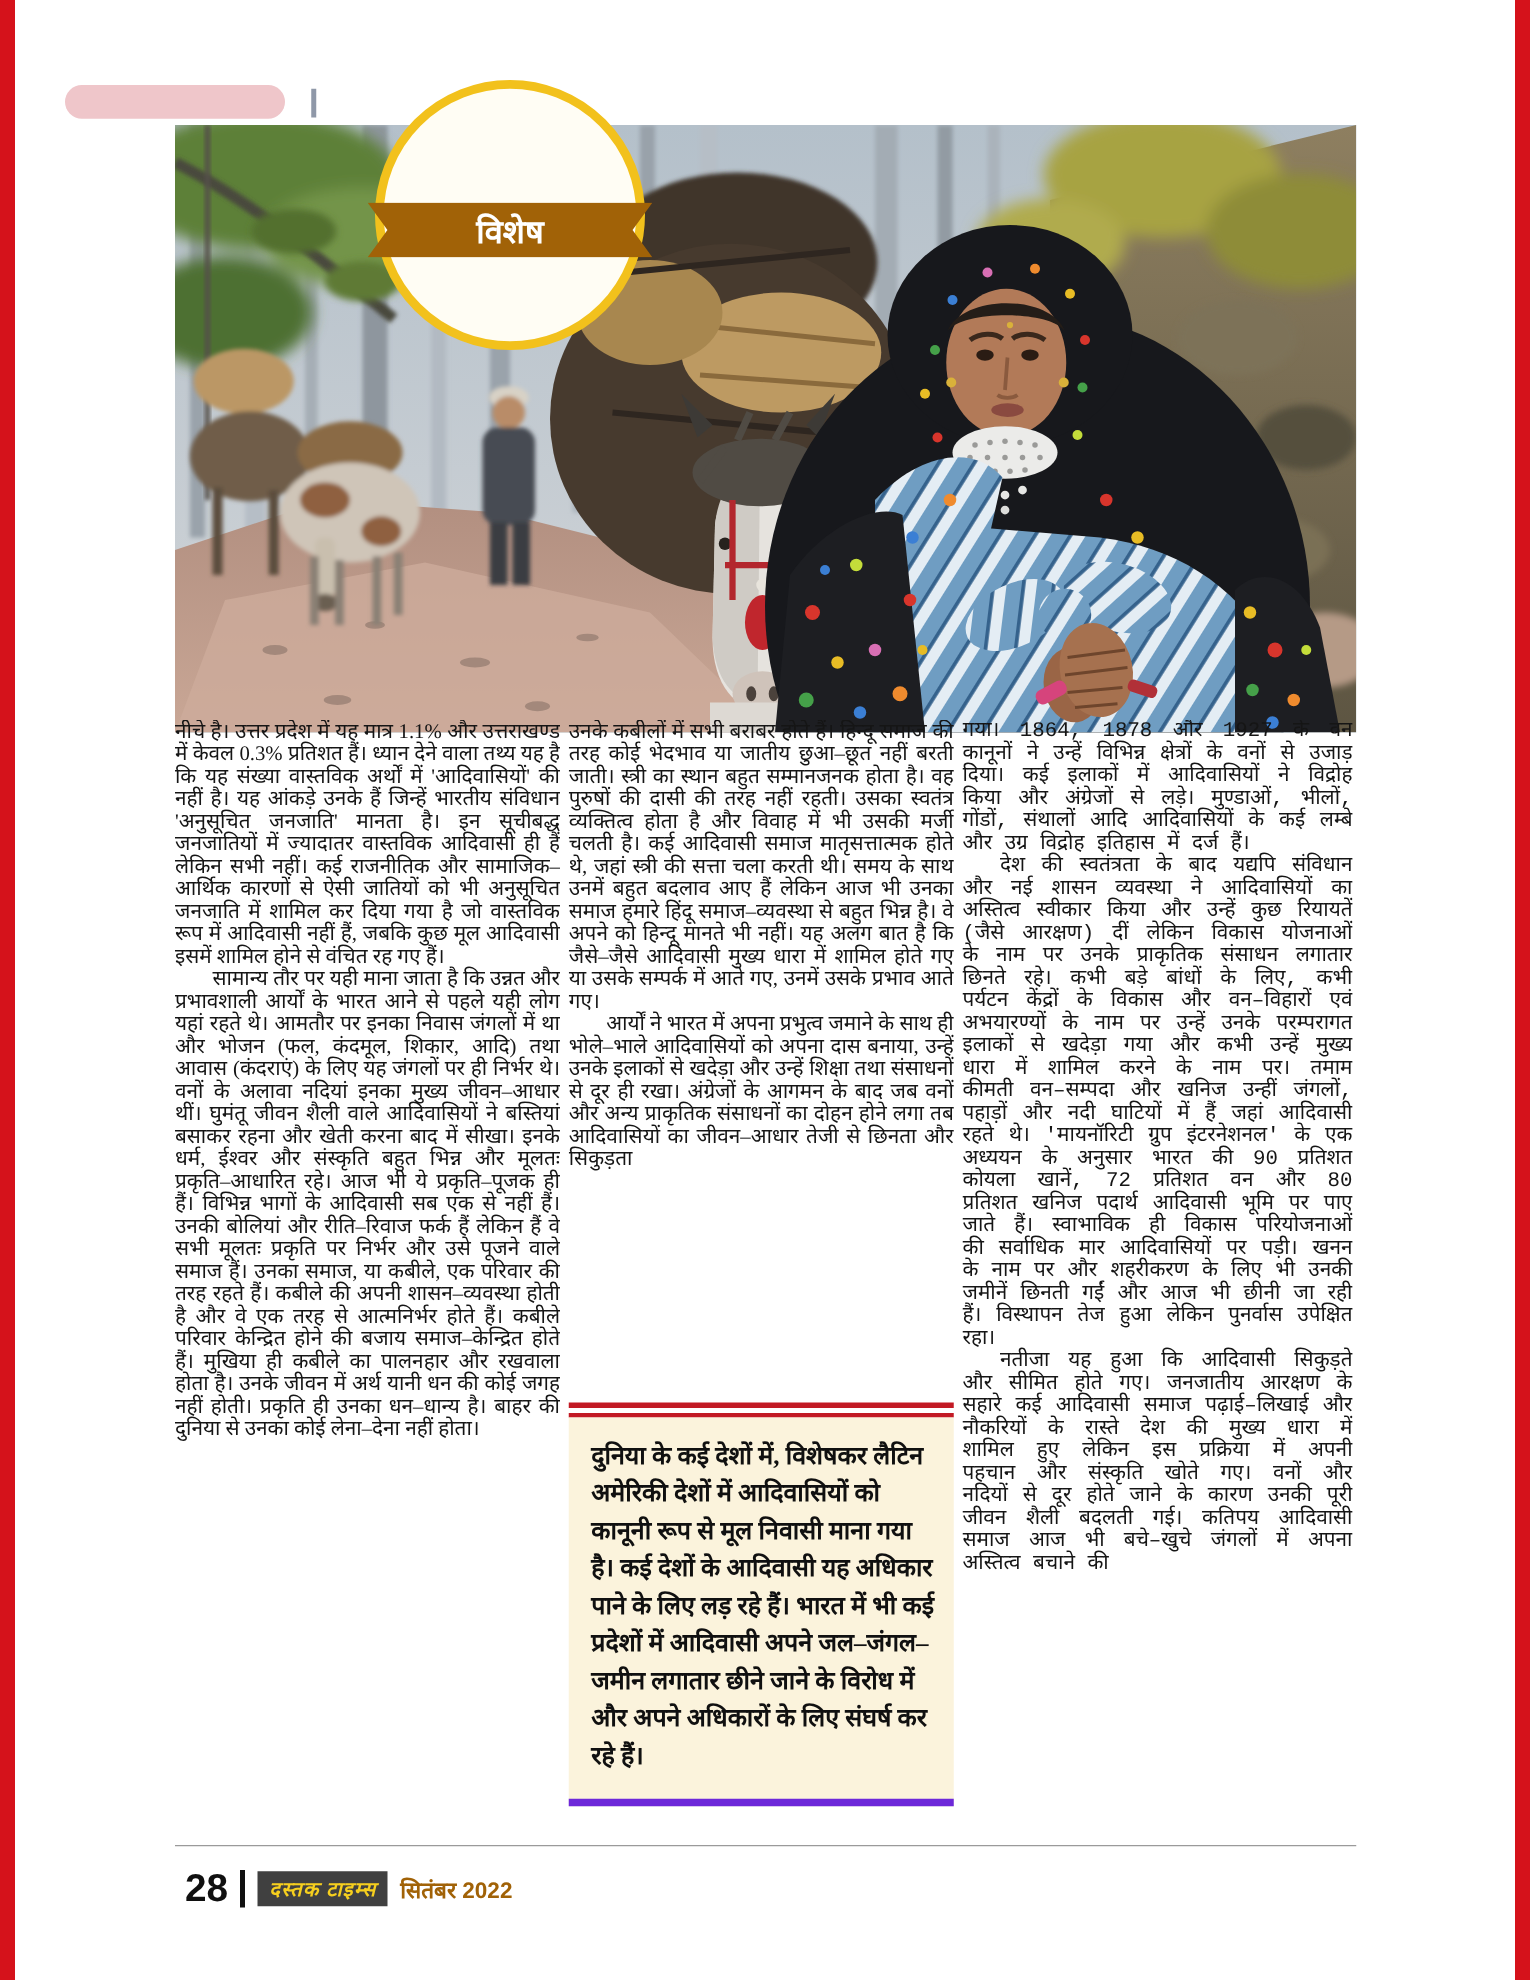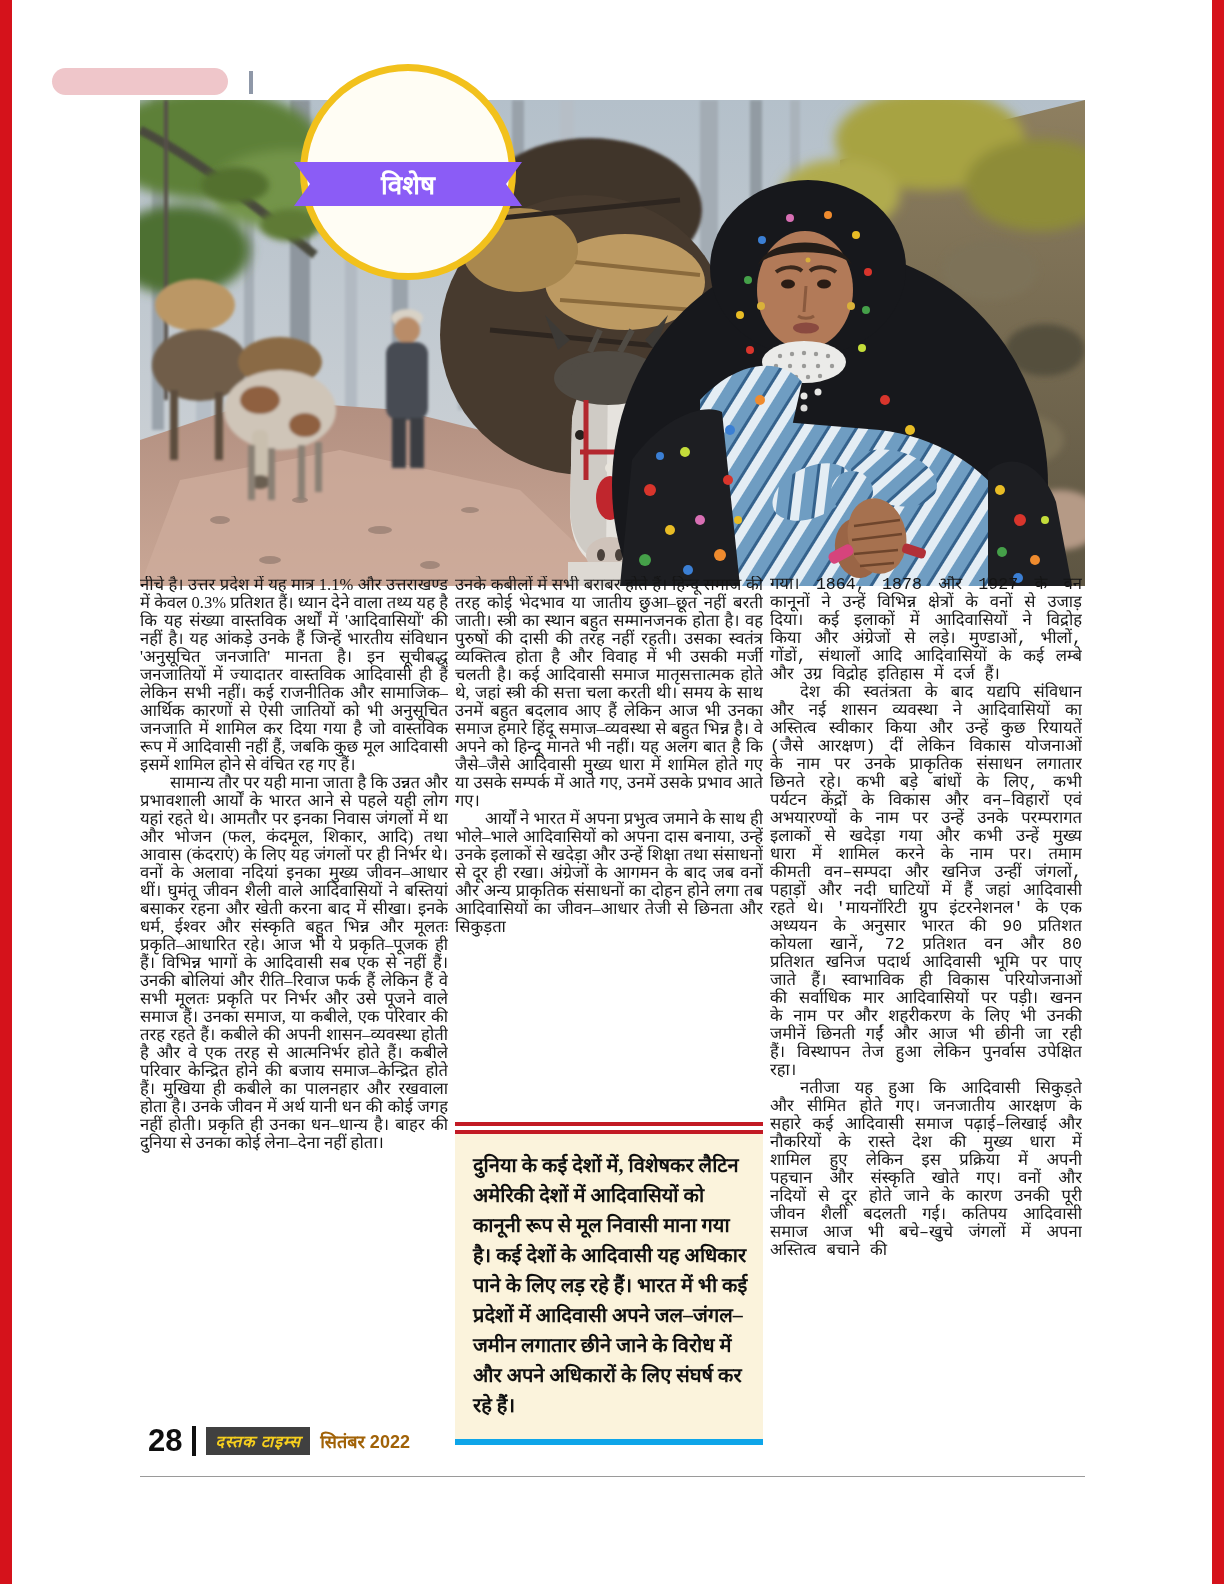--- a/index.html
+++ b/index.html
@@ -12,40 +12,40 @@
   .divider-tick{position:absolute;left:249px;top:71px;width:4px;height:23px;background:#8f98a8;}
 
   .photo-frame{position:absolute;left:140px;top:100px;width:945px;height:486px;overflow:hidden;background:#b9c3cb;}
   .photo-frame svg{display:block;}
 
   .badge{position:absolute;left:300px;top:64px;width:216px;height:216px;}
   .badge-circle{position:absolute;left:0;top:0;width:216px;height:216px;border-radius:50%;
         background:#fffdf4;border:7px solid #f2c11c;box-sizing:border-box;}
   .badge-title{position:absolute;left:0;right:0;top:32px;text-align:center;
         font-size:38px;font-weight:bold;color:#101010;letter-spacing:1px;}
-  .badge-ribbon{position:absolute;left:-6px;right:-6px;top:98px;height:44px;background:#8b5cf6;
+  .badge-ribbon{position:absolute;left:-6px;right:-6px;top:98px;height:44px;background:#a16207;
         clip-path:polygon(0 0,100% 0,93% 50%,100% 100%,0 100%,7% 50%);
         display:flex;align-items:center;justify-content:center;color:#fff;font-size:26px;font-weight:bold;}
 
   .column{position:absolute;top:576px;width:308px;text-align:justify;
         font-size:16.6px;line-height:18px;overflow:hidden;}
   .column p{margin:0;padding:0;}
   .column p + p{text-indent:30px;}
   #col1{left:140px;height:872px;}
   #col2{left:455px;height:516px;}
   #col3{left:770px;width:312px;height:872px;font-family:Liberation Mono, monospace;}
 
   .quote-topline{position:absolute;left:455px;top:1122px;width:308px;height:12px;
         background:linear-gradient(#c21a24 0 4px,transparent 4px 8px,#c21a24 8px 12px);}
   .quote-box{position:absolute;left:455px;top:1134px;width:308px;height:311px;box-sizing:border-box;
-        background:#fbf3dc;border-bottom:6px solid #0ea5e9;padding:16px 14px 0 18px;}
+        background:#fbf3dc;border-bottom:6px solid #6d28d9;padding:16px 14px 0 18px;}
   .quote-text{font-size:20px;line-height:30px;font-weight:bold;color:#101010;text-align:left;margin:0;}
 
   .footer-rule{position:absolute;left:140px;top:1476px;width:945px;height:1px;background:#9a9a9a;}
-  .footer{position:absolute;left:148px;top:1424px;display:flex;align-items:center;gap:10px;
+  .footer{position:absolute;left:148px;top:1494px;display:flex;align-items:center;gap:10px;
         font-family:"Liberation Sans","DejaVu Sans",sans-serif;}
   .page-number{font-size:31px;font-weight:bold;color:#101010;line-height:34px;}
   .footer-bar{width:4px;height:30px;background:#101010;}
   .logo-box{background:#404040;color:#f6cf1e;font-weight:bold;font-style:italic;
         font-size:16px;padding:3px 9px;letter-spacing:1px;}
   .issue-date{font-size:18px;font-weight:bold;color:#a16207;}
 </style>
 </head>
 <body>
 

